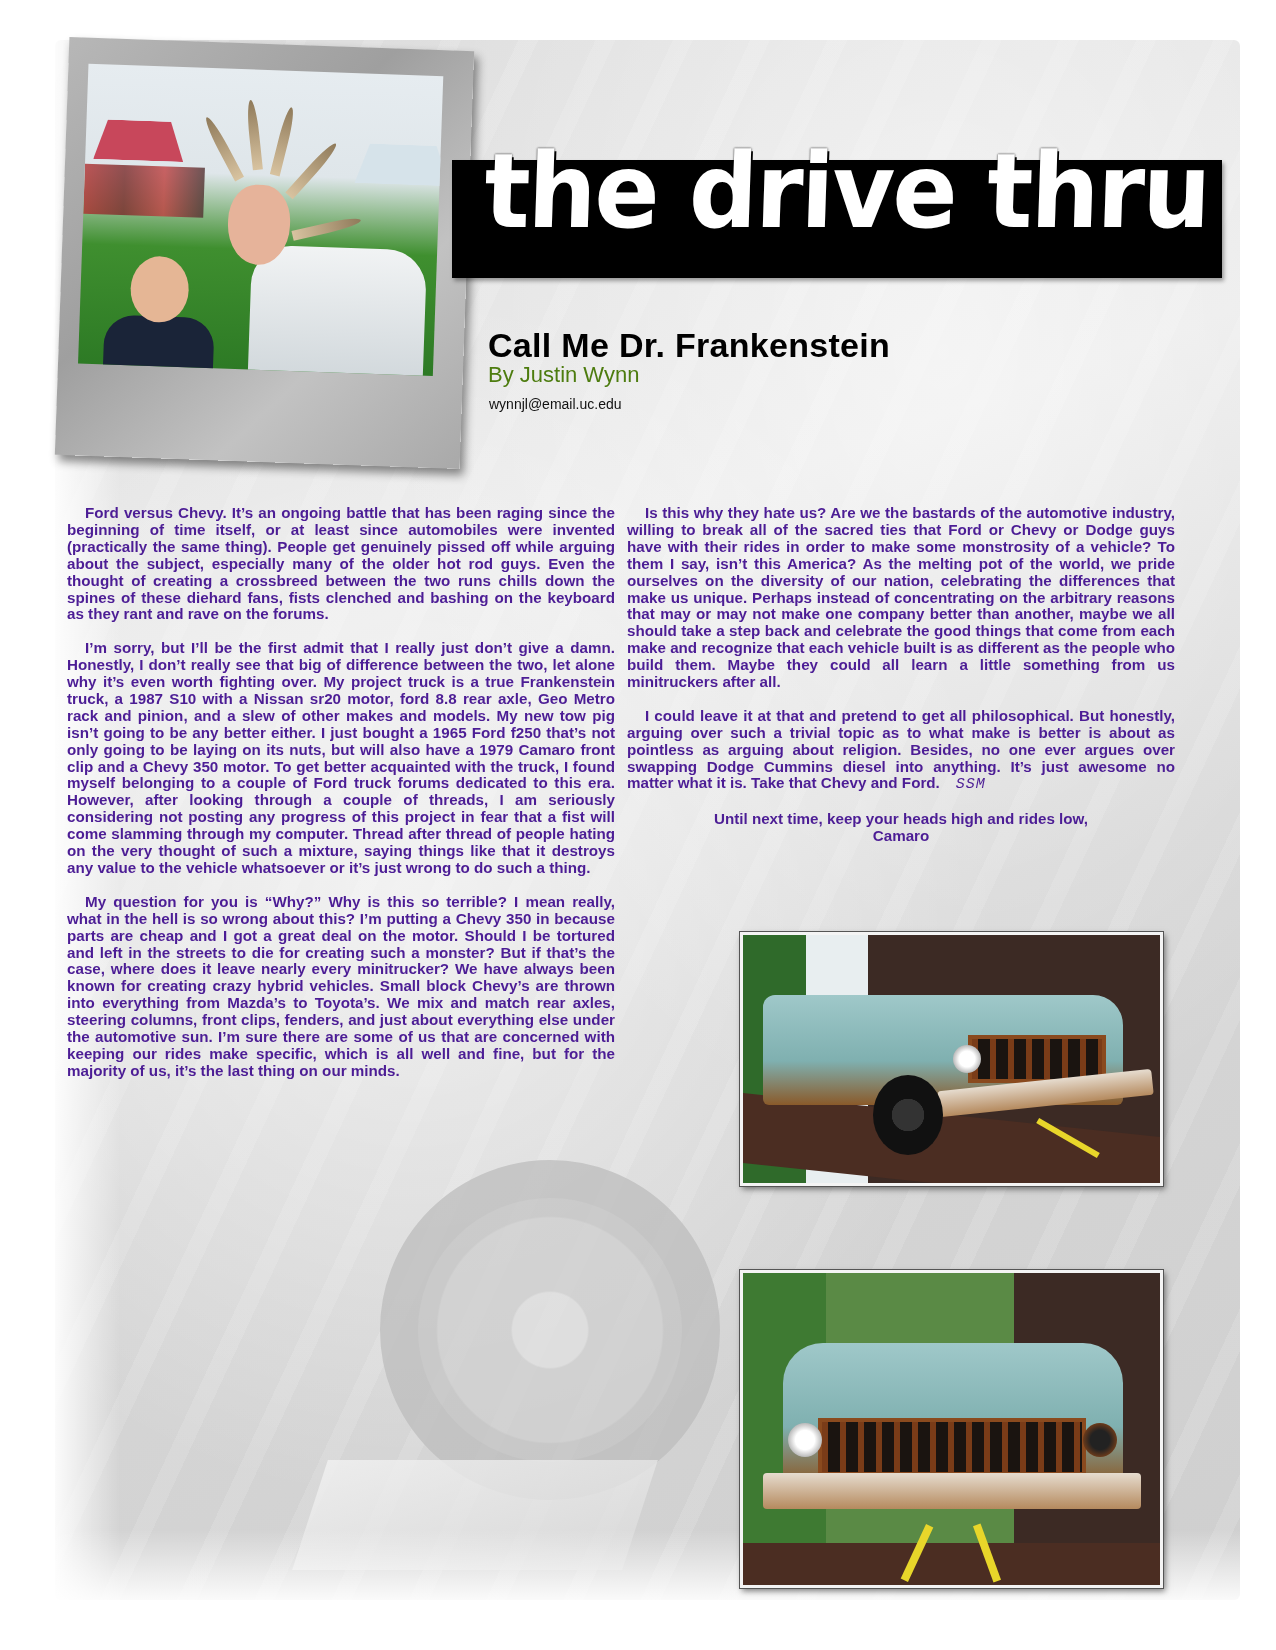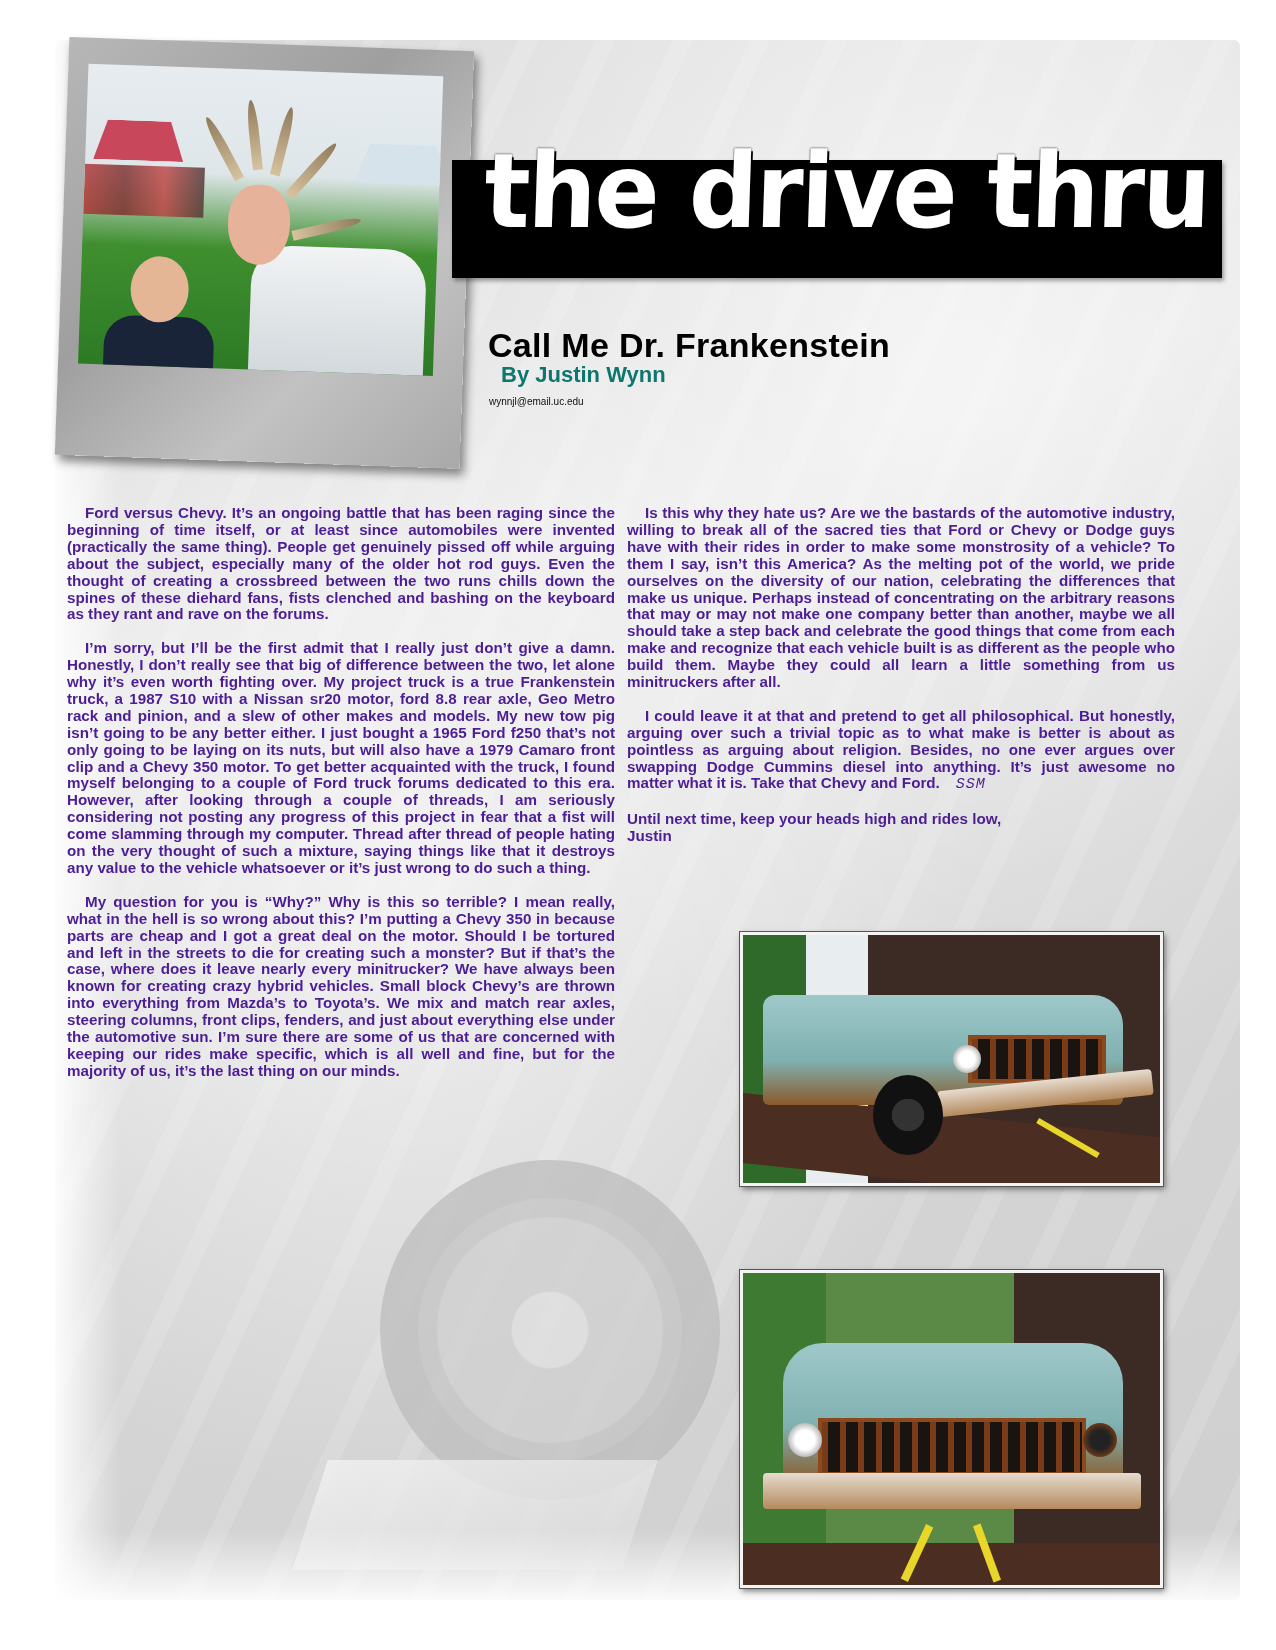--- a/index.html
+++ b/index.html
@@ -84,40 +84,40 @@
     transform: scaleY(1.08) skewX(-2deg);
     transform-origin: left top;
   }
 
   .headline {
     position: absolute; left: 488px; top: 328px;
     font-family: "Liberation Sans", sans-serif; font-weight: bold;
     font-size: 34px; line-height: 1; color: #000; letter-spacing: 0.3px; text-align: right;
   }
   .byline {
-    position: absolute; left: 501px; top: 364px;
-    font-family: "Liberation Sans", sans-serif; font-weight: bold;
-    font-size: 22px; line-height: 1; color: #0f766e;
+    position: absolute; left: 488px; top: 364px;
+    font-family: "Liberation Sans", sans-serif; font-weight: normal;
+    font-size: 22px; line-height: 1; color: #4d7c0f;
   }
   .email {
     position: absolute; left: 489px; top: 396px;
-    font-family: "Liberation Sans", sans-serif; font-size: 10px; color: #111;
+    font-family: "Liberation Sans", sans-serif; font-size: 14px; color: #111;
   }
 
   
   .col {
     position: absolute; top: 505px;
     font-family: "Liberation Sans", sans-serif; font-weight: bold;
     font-size: 15.2px; line-height: 16.9px; color: #4c1d95;
     text-align: justify;
   }
   .col-left { left: 67px; width: 548px; }
   .col-right { left: 627px; width: 548px; }
   .col p { margin: 0 0 16.9px 0; text-indent: 18px; }
-  .col p.noindent { text-indent: 0; text-align: left; }
+  .col p.noindent { text-indent: 0; text-align: center; }
   .sig {
     font-family: Liberation Mono, monospace; font-weight: normal; font-size: 15px;
     letter-spacing: 1px; margin-left: 16px; font-style: italic;
   }
 
   
   .truck-photo {
     position: absolute; left: 740px; width: 417px;
     border: 3px solid #f4f4f4;
     outline: 1px solid #555;
@@ -180,21 +180,21 @@
 
 <div class="col col-left">
   <p>Ford versus Chevy.  It’s an ongoing battle that has been raging since the beginning of time itself, or at least since automobiles were invented (practically the same thing). People get genuinely pissed off while arguing about the subject, especially many of the older hot rod guys.  Even the thought of creating a crossbreed between the two runs chills down the spines of these diehard fans, fists clenched and bashing on the keyboard as they rant and rave on the forums.</p>
   <p>I’m sorry, but I’ll be the first admit that I really just don’t give a damn.  Honestly, I don’t really see that big of difference between the two, let alone why it’s even worth fighting over. My project truck is a true Frankenstein truck, a 1987 S10 with a Nissan sr20 motor, ford 8.8 rear axle, Geo Metro rack and pinion, and a slew of other makes and models.  My new tow pig isn’t going to be any better either.  I just bought a 1965 Ford f250 that’s not only going to be laying on its nuts, but will also have a 1979 Camaro front clip and a Chevy 350 motor.  To get better acquainted with the truck, I found myself belonging to a couple of Ford truck forums dedicated to this era.  However, after looking through a couple of threads, I am seriously considering not posting any progress of this project in fear that a fist will come slamming through my computer.  Thread after thread of people hating on the very thought of such a mixture, saying things like that it destroys any value to the vehicle whatsoever or it’s just wrong to do such a thing.</p>
   <p>My question for you is “Why?”  Why is this so terrible?  I mean really, what in the hell is so wrong about this?  I’m putting a Chevy 350 in because parts are cheap and I got a great deal on the motor.  Should I be tortured and left in the streets to die for creating such a monster?  But if that’s the case, where does it leave nearly every minitrucker?  We have always been known for creating crazy hybrid vehicles.  Small block Chevy’s are thrown into everything from Mazda’s to Toyota’s.  We mix and match rear axles, steering columns, front clips, fenders, and just about everything else under the automotive sun.  I’m sure there are some of us that are concerned with keeping our rides make specific, which is all well and fine, but for the majority of us, it’s the last thing on our minds.</p>
 </div>
 
 <div class="col col-right">
   <p>Is this why they hate us?  Are we the bastards of the automotive industry, willing to break all of the sacred ties that Ford or Chevy or Dodge guys have with their rides in order to make some monstrosity of a vehicle?  To them I say, isn’t this America?  As the melting pot of the world, we pride ourselves on the diversity of our nation, celebrating the differences that make us unique.  Perhaps instead of concentrating on the arbitrary reasons that may or may not make one company better than another, maybe we all should take a step back and celebrate the good things that come from each make and recognize that each vehicle built is as different as the people who build them.  Maybe they could all learn a little something from us minitruckers after all.</p>
   <p><span>I could leave it at that and pretend to get all philosophical. But honestly, arguing over such a trivial topic as to what make is better is about as pointless as arguing about religion. Besides, no one ever argues over swapping Dodge Cummins diesel into anything.  It’s just awesome no matter what it is. Take that Chevy and Ford.</span><span class="sig">SSM</span></p>
-  <p class="noindent"><span>Until next time, keep your heads high and rides low,</span><br><span>Justin</span></p>
+  <p class="noindent"><span>Until next time, keep your heads high and rides low,</span><br><span>Camaro</span></p>
 </div>
 
 <div class="truck-photo truck-1">
   <div class="deck" style="left:0;top:180px;width:417px;height:70px;transform:skewY(6deg);"></div>
   <div class="truck-body" style="left:20px;top:60px;width:360px;height:110px;"></div>
   <div class="truck-grille" style="left:225px;top:100px;width:130px;height:40px;"></div>
   <div class="headlight" style="left:210px;top:110px;width:28px;height:28px;"></div>
   <div class="truck-bumper" style="left:195px;top:145px;width:215px;height:26px;transform:rotate(-6deg);"></div>
   <div class="truck-wheel" style="left:130px;top:140px;width:70px;height:80px;"></div>
   <div class="strap" style="left:290px;top:200px;width:70px;height:6px;transform:rotate(30deg);"></div>

